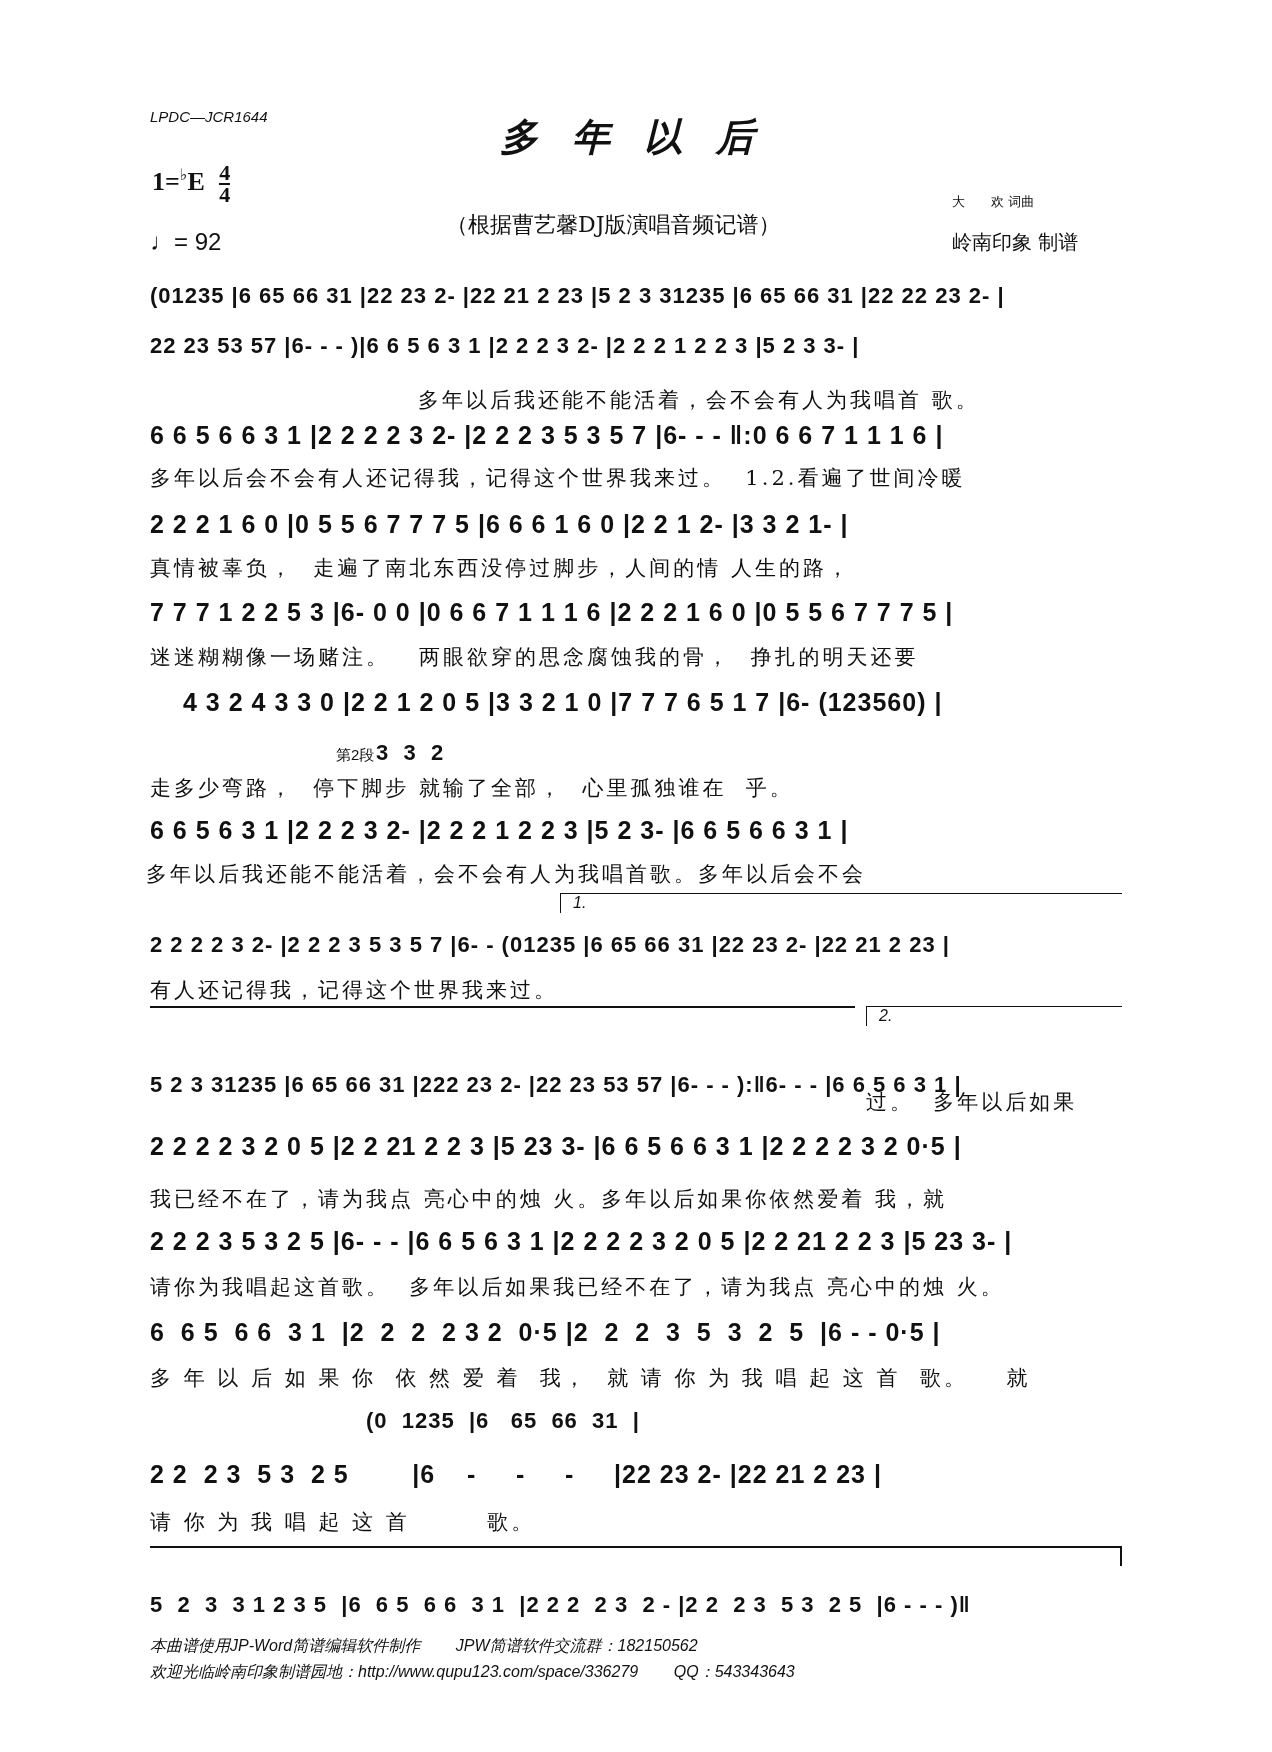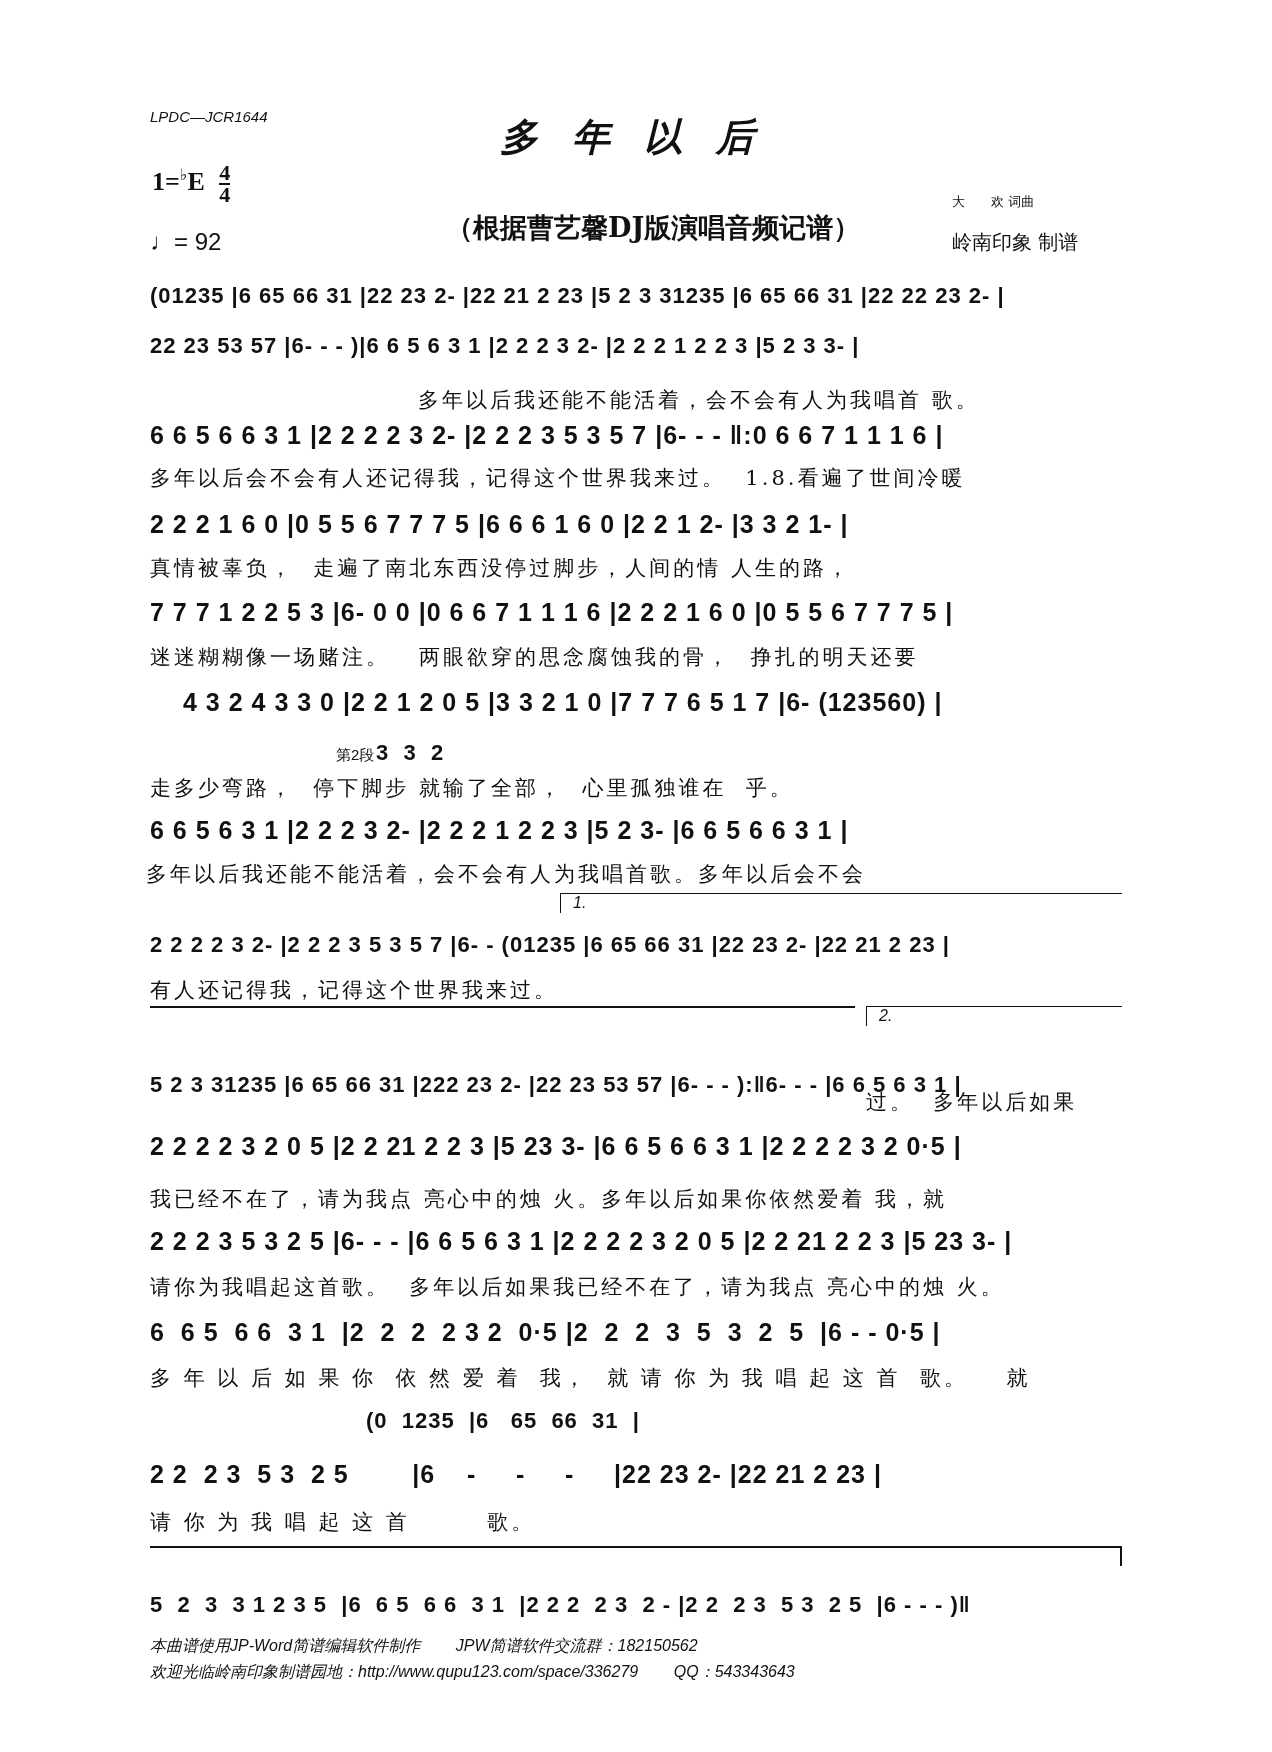--- a/index.html
+++ b/index.html
@@ -8,21 +8,21 @@
     font-family: "Liberation Sans", "DejaVu Sans", sans-serif; color: #111;
   }
   .abs { position: absolute; }
   .code { left: 150px; top: 108px; font-size: 15px; font-style: italic; }
   .title { left: 500px; top: 112px; font-size: 38px; font-weight: bold; letter-spacing: 34px; font-family: "DejaVu Serif", serif; font-style: italic; }
   .key { left: 152px; top: 163px; font-size: 26px; font-weight: bold; font-family: "Liberation Serif", serif; }
   .key sup { font-size: 16px; font-weight: normal; vertical-align: 10px; }
   .frac { display: inline-block; vertical-align: middle; text-align: center; line-height: 20px; font-size: 22px; margin-left: 8px; }
   .frac span { display: block; }
   .tempo { left: 150px; top: 228px; font-size: 24px; }
-  .subtitle { left: 446px; top: 210px; font-size: 27px; font-family: "DejaVu Serif", serif; font-weight: bold; }
+  .subtitle { left: 446px; top: 210px; font-size: 22px; font-family: "DejaVu Serif", serif; }
   .credit1 { left: 952px; top: 193px; font-size: 13px; font-family: "DejaVu Serif", serif; }
   .credit2 { left: 952px; top: 229px; font-size: 20px; font-family: "DejaVu Serif", serif; }
   .notes { font-size: 25px; font-weight: bold; white-space: pre; letter-spacing: 1px; font-family: "Liberation Sans Narrow", "Liberation Sans", sans-serif; }
   .notes.small { font-size: 22px; }
   .lyric { font-size: 21px; white-space: pre; letter-spacing: 3px; font-family: "DejaVu Serif", serif; }
   .hr { background: #111; height: 2px; }
   .volta { border-top: 1.5px solid #111; border-left: 1.5px solid #111; height: 20px; font-size: 16px; font-style: italic; padding-left: 12px; box-sizing: border-box; }
   .footer { font-size: 16px; font-style: italic; white-space: pre; }
   .mark { font-size: 15px; }
 </style>
@@ -43,21 +43,21 @@
 <div class="abs subtitle">（根据曹艺馨DJ版演唱音频记谱）</div>
 <div class="abs credit1">大　　欢  词曲</div>
 <div class="abs credit2">岭南印象  制谱</div>
 
 <div class="abs notes small" style="left:150px;top:283px;">(01235 |6 65 66 31 |22 23 2- |22 21 2 23 |5 2 3 31235 |6 65 66 31 |22 22 23 2- |</div>
 
 <div class="abs notes small" style="left:150px;top:333px;text-align:right;">22 23 53 57 |6- - - )|6 6 5 6 3 1 |2 2 2 3 2- |2 2 2 1 2 2 3 |5 2 3 3- |</div>
 <div class="abs lyric" style="left:418px;top:378px;margin-top:8px;">多年以后我还能不能活着，会不会有人为我唱首 歌。</div>
 
 <div class="abs notes" style="left:150px;top:421px;">6 6 5 6 6 3 1 |2 2 2 2 3 2- |2 2 2 3 5 3 5 7 |6- - - ‖:0 6 6 7 1 1 1 6 |</div>
-<div class="abs lyric" style="left:150px;top:464px;">多年以后会不会有人还记得我，记得这个世界我来过。  1.8.看遍了世间冷暖</div>
+<div class="abs lyric" style="left:150px;top:464px;">多年以后会不会有人还记得我，记得这个世界我来过。  1.2.看遍了世间冷暖</div>
 
 <div class="abs notes" style="left:150px;top:510px;">2 2 2 1 6 0 |0 5 5 6 7 7 7 5 |6 6 6 1 6 0 |2 2 1 2- |3 3 2 1- |</div>
 <div class="abs lyric" style="left:150px;top:554px;">真情被辜负，  走遍了南北东西没停过脚步，人间的情 人生的路，</div>
 
 <div class="abs notes" style="left:150px;top:598px;">7 7 7 1 2 2 5 3 |6- 0 0 |0 6 6 7 1 1 1 6 |2 2 2 1 6 0 |0 5 5 6 7 7 7 5 |</div>
 <div class="abs lyric" style="left:150px;top:643px;">迷迷糊糊像一场赌注。   两眼欲穿的思念腐蚀我的骨，  挣扎的明天还要</div>
 
 <div class="abs notes" style="left:150px;top:688px;margin-left:33px;">4 3 2 4 3 3 0 |2 2 1 2 0 5 |3 3 2 1 0 |7 7 7 6 5 1 7 |6- (123560) |</div>
 <div class="abs mark" style="left:336px;top:746px;">第2段</div>
 <div class="abs notes small" style="left:376px;top:740px;">3  3  2</div>

